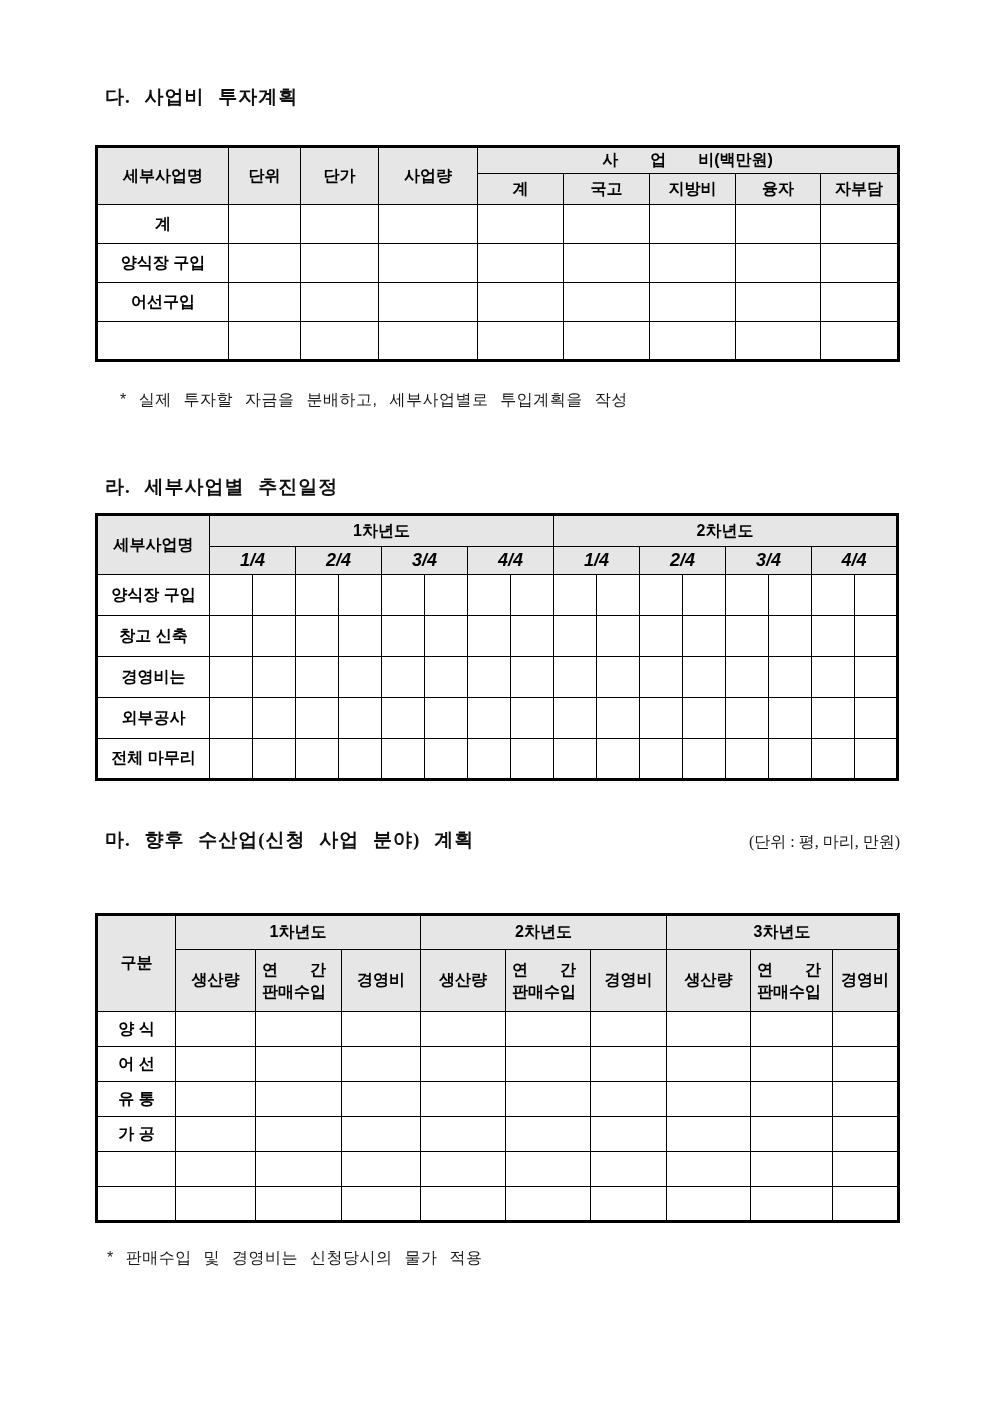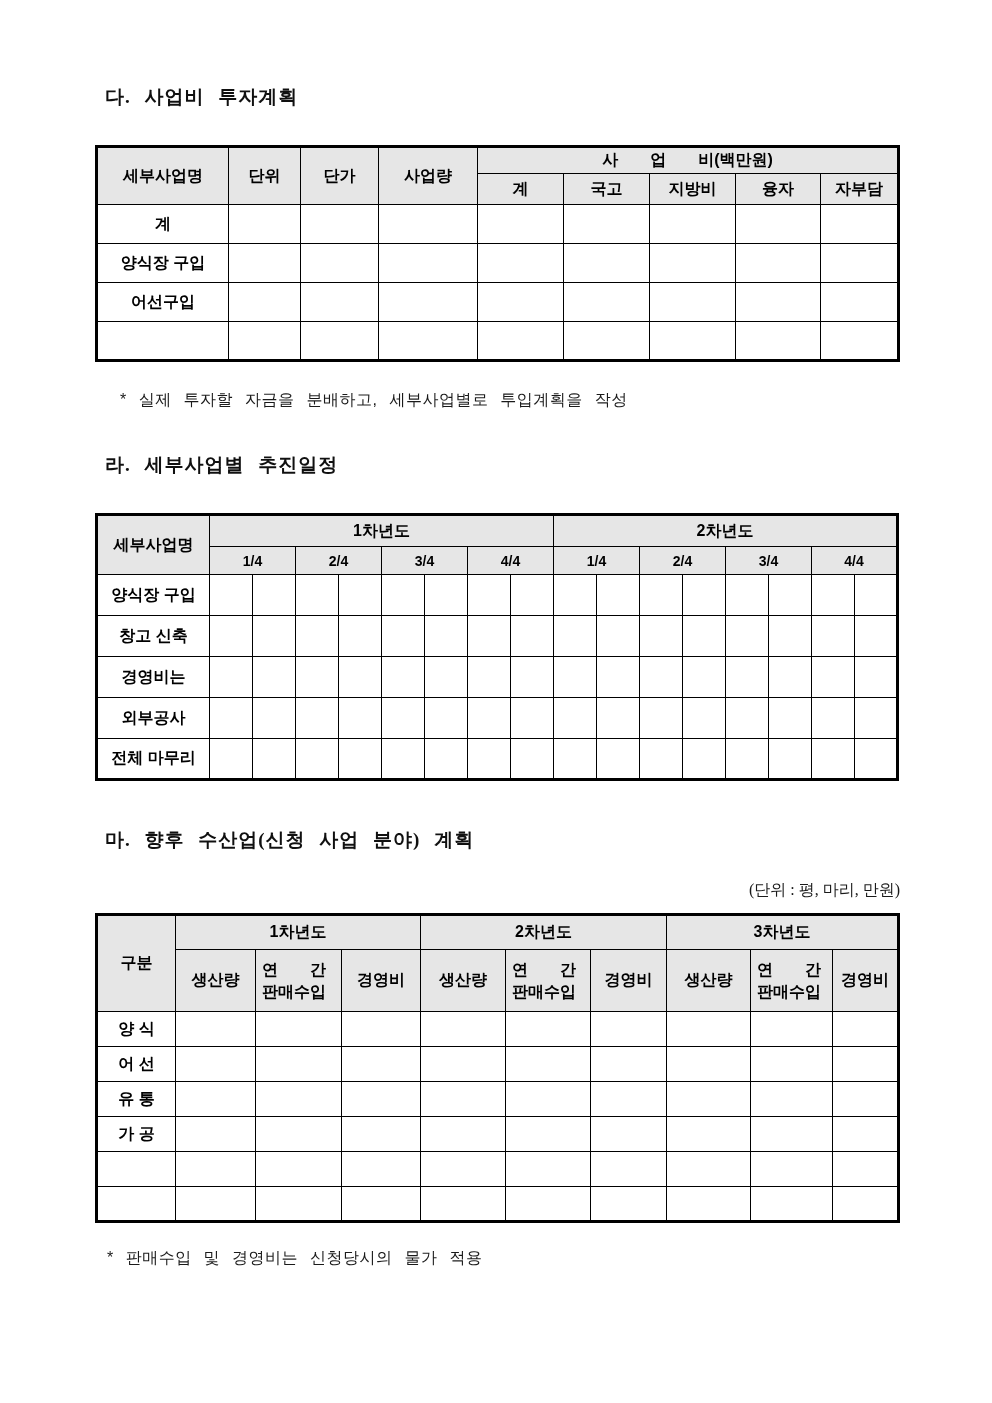--- a/index.html
+++ b/index.html
@@ -63,40 +63,40 @@
   .tbl td.lbl { font-weight: 700; white-space: nowrap; }
 
   .t1 { width: 802px; }
   .t1 tr.hr1 { height: 27px; }
   .t1 tr.hr2 { height: 31px; }
   .t1 tbody tr { height: 39px; }
 
   .t2 { width: 802px; }
   .t2 tr.hr1 { height: 32px; }
   .t2 tr.hr2 { height: 28px; }
-  .t2 tr.hr2 th { font-size: 14px; }
+  .t2 tr.hr2 th { font-size: 18px; font-style: italic; }
   .t2 tbody tr { height: 41px; }
 
   .t3 { width: 802px; }
   .t3 tr.hr1 { height: 35px; }
   .t3 tr.hr2 { height: 62px; }
   .t3 tbody tr { height: 35px; }
 
   th.annual-th { text-align: left; padding-left: 6px; }
   .annual { display: inline-flex; flex-direction: column; line-height: 1.35; text-align: left; vertical-align: middle; }
   .annual .l1 { display: flex; justify-content: space-between; }
 
   
   .title-da { left: 105px; top: 84px; }
   .tbl-1    { left: 95px;  top: 145px; }
   .fn-da    { left: 108px; top: 390px; margin-left: 12px; }
-  .title-ra { left: 105px; top: 452px; }
+  .title-ra { left: 105px; top: 474px; }
   .tbl-2    { left: 95px;  top: 513px; }
   .title-ma { left: 105px; top: 827px; }
-  .unit-ma  { right: 92px; top: 880px; }
+  .unit-ma  { right: 92px; top: 832px; }
   .tbl-3    { left: 95px;  top: 913px; }
   .fn-ma    { left: 107px; top: 1248px; }
 </style>
 </head>
 <body>
 
 <h2 class="abs sec-title title-da">다. 사업비 투자계획</h2>
 
 <table class="abs tbl t1 tbl-1">
   <colgroup>

